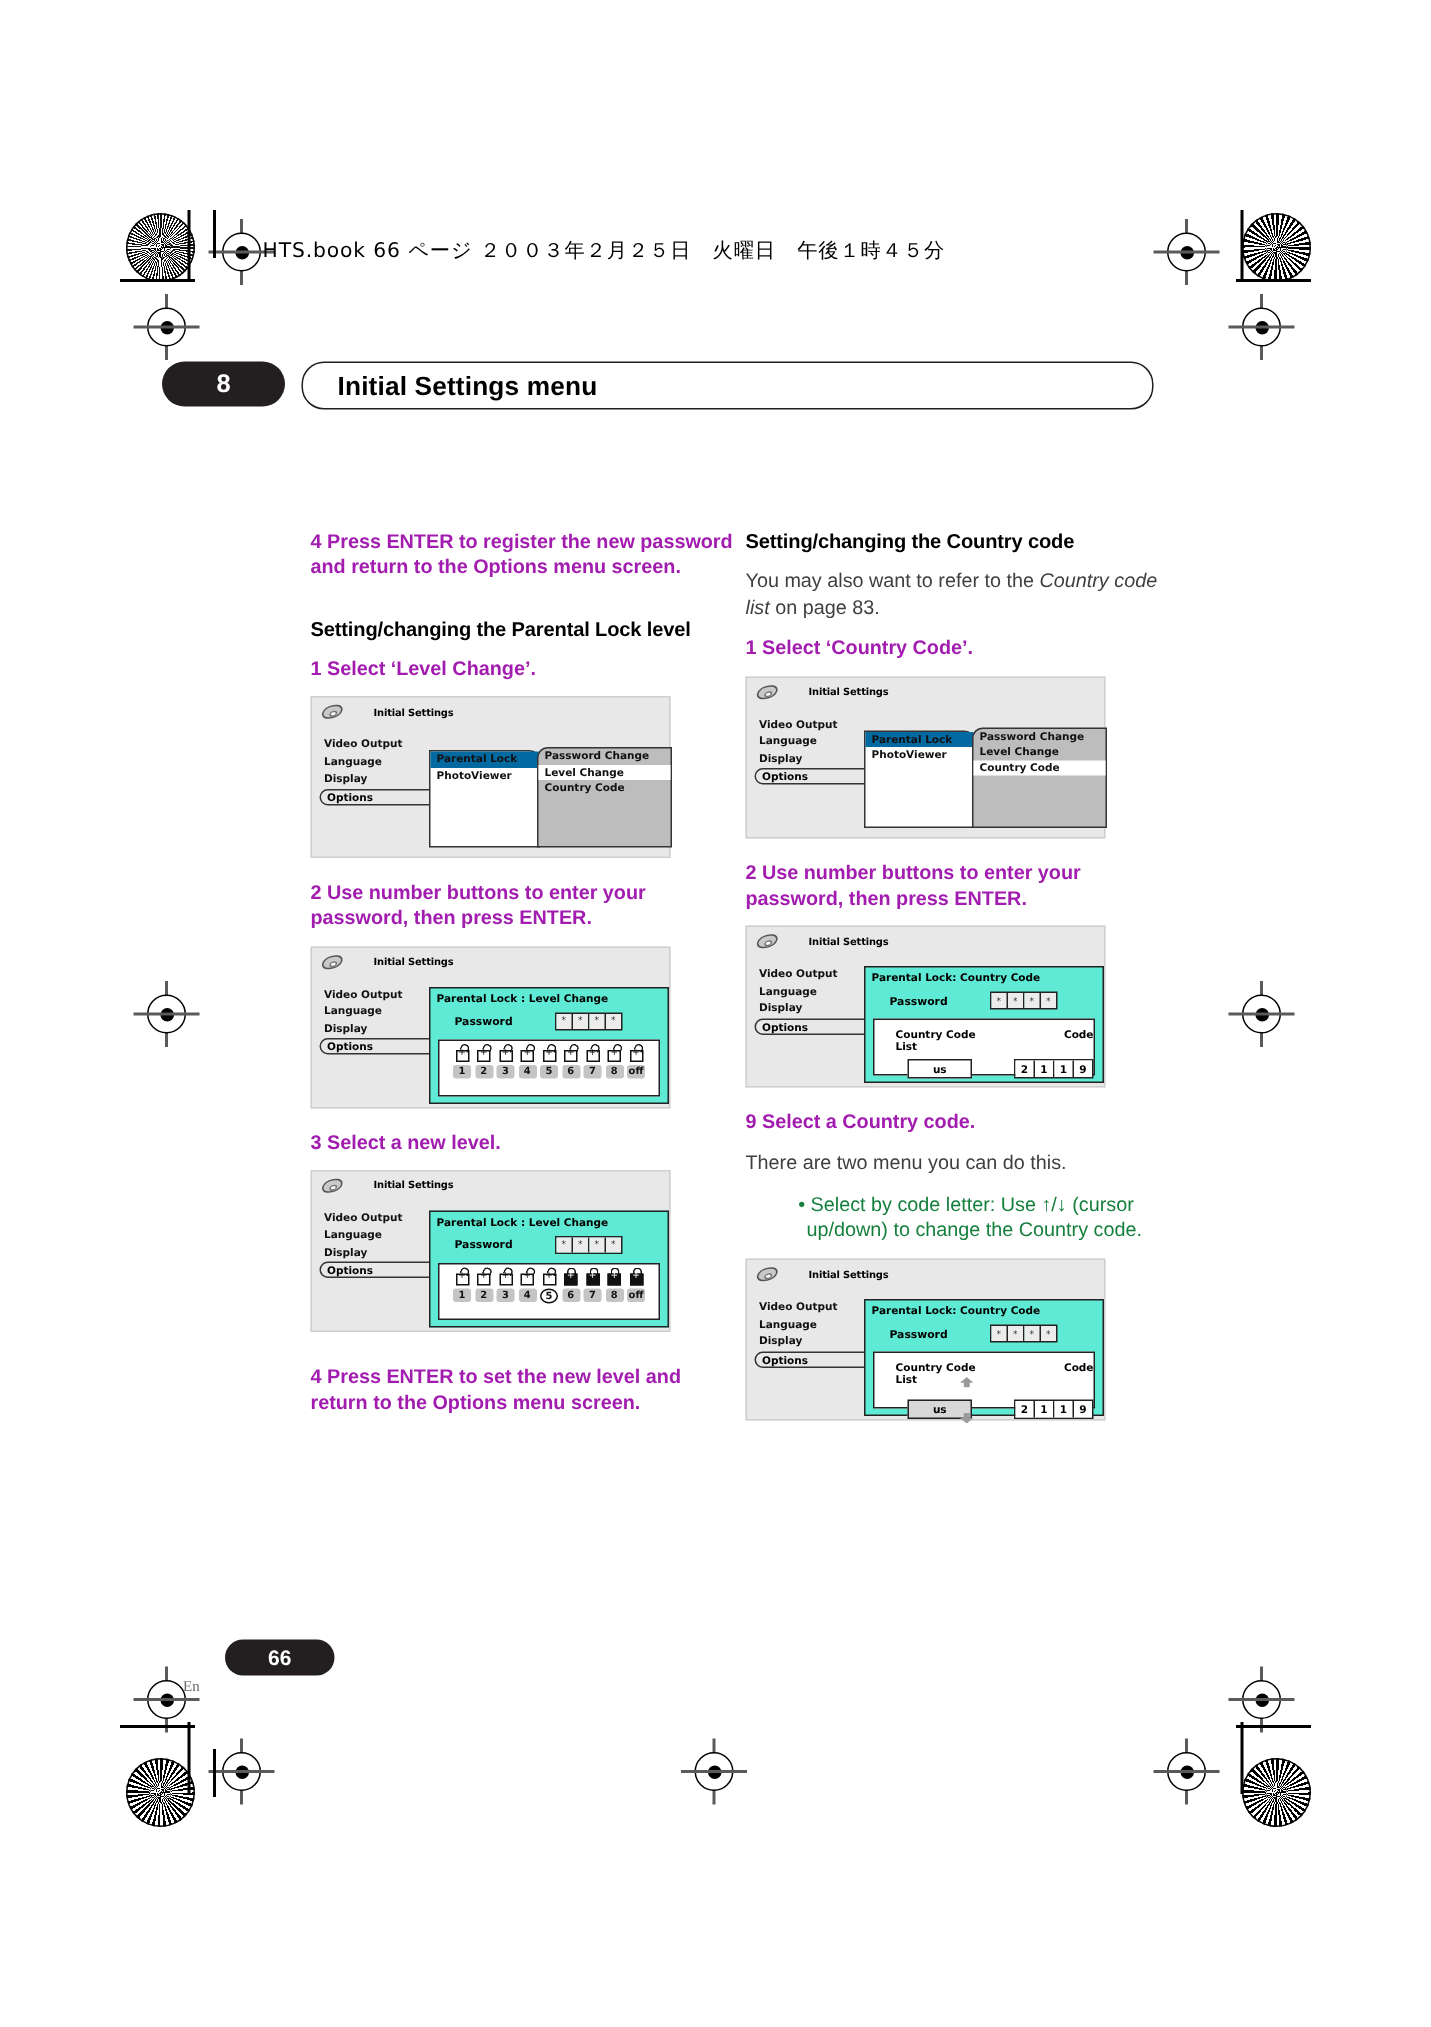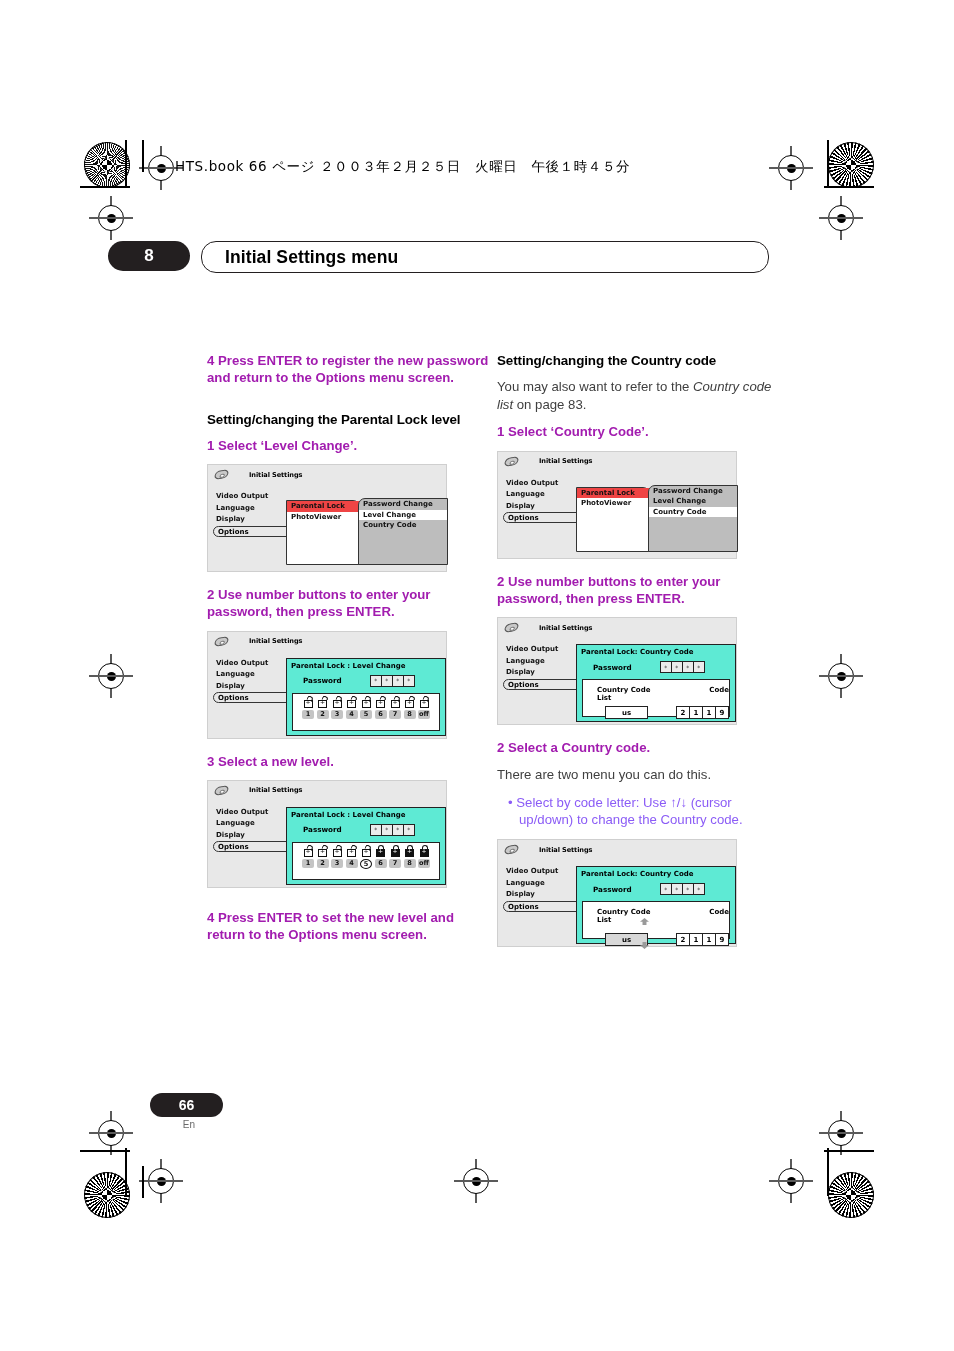--- a/index.html
+++ b/index.html
@@ -32,41 +32,41 @@
   .chapter-title-box span{padding-left:23px;font-weight:bold;font-size:17.5px;letter-spacing:.1px;}
 
   
   .col{position:absolute;width:283px;}
   .col-left{left:207px;top:352px;}
   .col-right{left:497px;top:352px;}
 
   h3.sec{font-size:13.4px;font-weight:bold;margin:0 0 9px 0;line-height:1.28;letter-spacing:-.1px;}
   p.body{font-size:13.2px;line-height:1.33;margin:0 0 10px 0;color:#3f3f3f;}
   p.step{font-size:13.2px;line-height:1.31;margin:0 0 10px 0;font-weight:bold;color:#a21caf;}
-  p.bullet{font-size:13.2px;line-height:1.33;margin:0 0 4px 0;color:#8b5cf6;padding-left:22px;text-indent:-11px;}
+  p.bullet{font-size:13.2px;line-height:1.33;margin:0 0 4px 0;color:#15803d;padding-left:22px;text-indent:-11px;text-align:center;}
   .ital{font-style:italic;}
   .spacer{height:14px;}
   .spacer-sm{height:7px;}
 
   
   .osd{position:relative;width:240px;height:108px;background:#e8e8e8;border:1px solid #cfcfcf;margin:0 0 14px 0;box-sizing:border-box;font-family:"DejaVu Sans",sans-serif;}
   .osd-title{position:absolute;left:7px;top:5px;font-size:6.6px;font-weight:bold;letter-spacing:-.1px;display:flex;align-items:center;gap:21px;}
   .disc-icon{display:inline-block;width:11px;height:7px;background:#c9c9c9;border:1px solid #555;border-radius:50%/60%;transform:skewX(-22deg) rotate(-8deg);position:relative;}
   .disc-icon::after{content:"";position:absolute;left:50%;top:50%;width:3px;height:2px;margin:-1px 0 0 -1.5px;background:#fff;border:.5px solid #777;border-radius:50%;}
 
   .osd-left{position:absolute;left:8px;top:26px;font-size:7px;line-height:11.6px;font-weight:bold;color:#111;}
   .osd-left div{white-space:nowrap;}
   .osd-options{position:absolute;left:5px;top:60.5px;width:86px;height:11px;border:1px solid #333;border-top-left-radius:6px;border-bottom-left-radius:6px;background:#e8e8e8;box-sizing:border-box;}
   .osd-options span{position:absolute;left:4px;top:1px;font-size:7px;font-weight:bold;}
 
   
   .panel2{position:absolute;left:78px;top:35px;width:74px;height:65px;background:#fff;border:1px solid #333;border-top-right-radius:7px;box-sizing:border-box;}
   .panel3{position:absolute;left:150px;top:33px;width:90px;height:67px;background:#bdbdbd;border:1px solid #333;border-top-left-radius:7px;box-sizing:border-box;}
   .mitem{font-size:7px;font-weight:bold;padding:1.3px 0 1.3px 4px;white-space:nowrap;color:#111;}
-  .mitem.sel-dark{background:#ef4444;}
+  .mitem.sel-dark{background:#0369a1;}
   .mitem.sel-white{background:#fff;}
 
   
   .ppanel{position:absolute;left:78px;top:26px;width:160px;height:78px;background:#5eead4;border:1.2px solid #222;box-sizing:border-box;}
   .ppanel .ptitle{font-size:7px;font-weight:bold;padding:3px 0 0 4px;white-space:nowrap;}
   .prow{display:flex;align-items:center;margin:5px 0 0 16px;}
   .prow .plabel{font-size:7.2px;font-weight:bold;}
   .pwboxes{display:flex;margin-left:28px;border:1px solid #222;}
   .pwboxes i{width:10px;height:10px;border-right:1px solid #222;background:#ececec;font-style:normal;font-size:6px;display:flex;align-items:center;justify-content:center;color:#333;}
   .pwboxes i:last-child{border-right:none;}
@@ -94,21 +94,21 @@
   .ccbox{margin-left:22px;width:56px;height:11px;border:1px solid #222;background:#fff;font-size:7px;font-weight:bold;display:flex;align-items:center;justify-content:center;}
   .ccbox.shaded{background:#d8d8d8;}
   .codeboxes{display:flex;margin-left:28px;border:1px solid #222;}
   .codeboxes i{width:12px;height:11px;border-right:1px solid #222;font-style:normal;font-size:7px;font-weight:bold;display:flex;align-items:center;justify-content:center;background:#fff;}
   .codeboxes i:last-child{border-right:none;}
   .arr{position:absolute;left:57px;width:9px;height:7px;background:#9a9a9a;clip-path:polygon(50% 0,100% 55%,72% 55%,72% 100%,28% 100%,28% 55%,0 55%);}
   .arr.dn{transform:rotate(180deg);}
 
   
   .pagebadge{position:absolute;left:122px;top:1093px;width:73px;height:24px;background:#231f20;border-radius:12px;color:#fff;font-weight:bold;font-size:14px;display:flex;align-items:center;justify-content:center;margin-left:28px;}
-  .pagelang{position:absolute;left:122px;top:1119px;width:73px;text-align:right;font-size:10px;color:#6a6a6a;}
+  .pagelang{position:absolute;left:122px;top:1119px;width:73px;text-align:left;font-size:10px;color:#6a6a6a;font-family:Liberation Serif, serif;}
 </style>
 </head>
 <body>
 
 <div class="rosette dense" style="left:84px;top:142px;"></div>
 <div class="rosette" style="left:828px;top:142px;"></div>
 <div class="rosette" style="left:84px;top:1172px;"></div>
 <div class="rosette" style="left:828px;top:1172px;"></div>
 
 <div class="regmark" style="left:148px;top:155px;">
@@ -404,21 +404,21 @@
             <i>2</i>
             <i>1</i>
             <i>1</i>
             <i>9</i>
           </span>
         </div>
       </div>
     </div>
   </div>
 
-  <p class="step">2    Select a Country code.</p>
+  <p class="step">9    Select a Country code.</p>
   <p class="body">There are two menu you can do this.</p>
   <p class="bullet">•  Select by code letter: Use ↑/↓ (cursor up/down) to change the Country code.</p>
 
   <div class="osd" style="margin-top:10px;">
     <div class="osd-title">
       <span class="disc-icon"></span>
       <span>Initial Settings</span>
     </div>
     <div class="osd-left">
       <div>Video Output</div>

